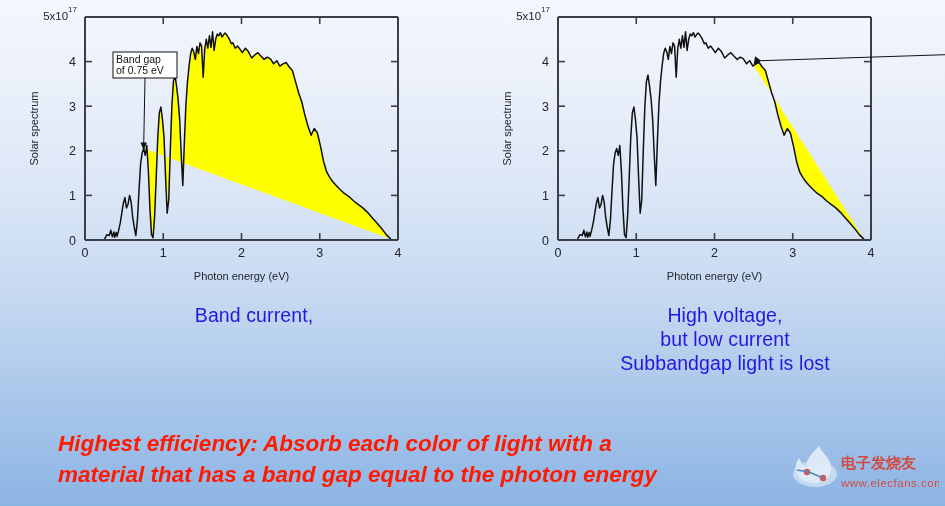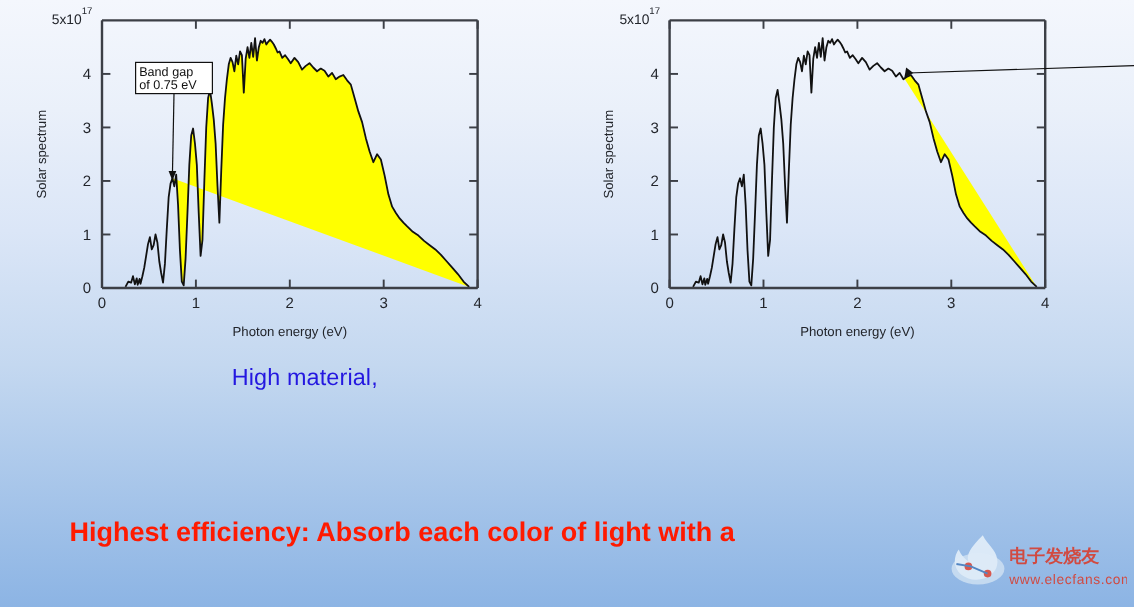--- a/index.html
+++ b/index.html
@@ -30,21 +30,21 @@
   .callout-text { font-family:"Liberation Sans", sans-serif; font-size:10.5px; fill:#111; }
   .callout-lead { stroke:#111; stroke-width:1; fill:none; }
 
   .caption { position:absolute; text-align:center; color:#2417e0;
              font-size:19.5px; line-height:24px; letter-spacing:0.1px; }
   #caption-left  { left:34px;  top:303px; width:440px; }
   #caption-right { left:505px; top:303px; width:440px; }
   .caption div { white-space:nowrap; }
 
   #headline { position:absolute; left:58px; top:428px; width:830px;
-    color:#ff1a00; font-weight:bold; font-size:22.5px;
+    color:#ff1a00; font-style:italic; font-weight:bold; font-size:22.5px;
     line-height:31px; letter-spacing:0px; }
   #headline div { white-space:nowrap; }
 
   #watermark { position:absolute; right:6px; bottom:6px; width:150px; height:62px;
     opacity:0.88; }
 </style>
 </head>
 <body>
 
 <div class="stage">
@@ -144,26 +144,32 @@
           <rect class="callout-box" x="767" y="19" width="64" height="26"></rect>
           <text class="callout-text" x="770" y="30">Band gap</text>
           <text class="callout-text" x="770" y="41">of 2.5 eV</text>
           <path class="callout-lead" d="M 771 45 L 283.625 60.829999999999984"></path>
           <path fill="#111" d="M 280.625 64.82999999999998 L 282.125 56.329999999999984 L 288.125 60.829999999999984 Z"></path>
         </g>
       </svg>
     </div>
 
   <div class="caption" id="caption-left">
-    <div>High material,</div>
+    <div>Band current,</div>
   </div>
 
+  <div class="caption" id="caption-right">
+    <div>High voltage,</div>
+    <div>but low current</div>
+    <div>Subbandgap light is lost</div>
+  </div>
 
   <div id="headline">
     <div>Highest efficiency:  Absorb each color of light with a</div>
+    <div>material that has a band gap equal to the photon energy</div>
   </div>
 
   <svg id="watermark" viewBox="0 0 150 62">
     <g>
       <ellipse cx="26" cy="36" rx="22" ry="13" fill="#cfe0f2" opacity="0.95"></ellipse>
       <path d="M30 8 C20 18 16 24 18 30 C12 26 10 20 10 20 C4 28 6 40 18 44 C30 48 44 40 42 28 C41 20 34 16 30 8 Z" fill="#e9f2fb" opacity="0.95"></path>
       <circle cx="18" cy="34" r="3.2" fill="#e04a3a"></circle>
       <circle cx="34" cy="40" r="3.2" fill="#e04a3a"></circle>
       <path d="M8 32 L20 34 L34 40" stroke="#4a7fbf" stroke-width="1.6" fill="none"></path>
     </g>

